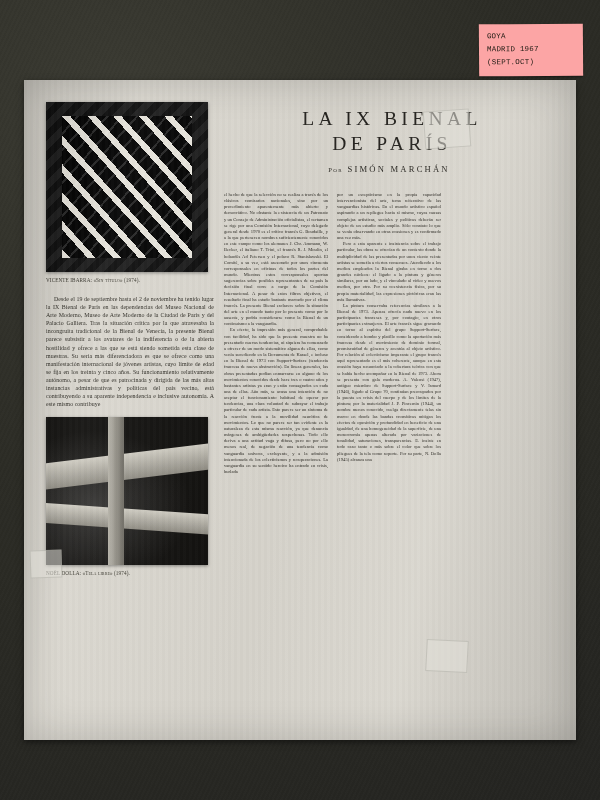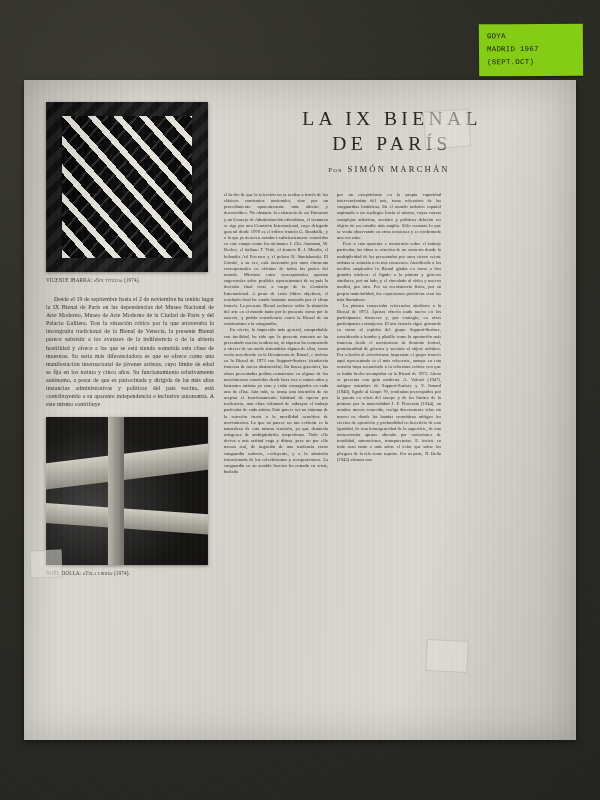--- a/index.html
+++ b/index.html
@@ -31,21 +31,21 @@
     pointer-events: none;
   }
 
   
   .sticky {
     position: absolute;
     left: 479px;
     top: 24px;
     width: 104px;
     height: 52px;
-    background: #84cc16;
+    background: #fca5a5;
     box-shadow: 0 1px 2px rgba(0,0,0,0.45);
     transform: rotate(-0.4deg);
     padding: 6px 7px 0 8px;
     box-sizing: border-box;
     font-family: "Liberation Mono", monospace;
     font-size: 7.5px;
     line-height: 13px;
     color: #1d1a12;
     letter-spacing: 0.2px;
   }

